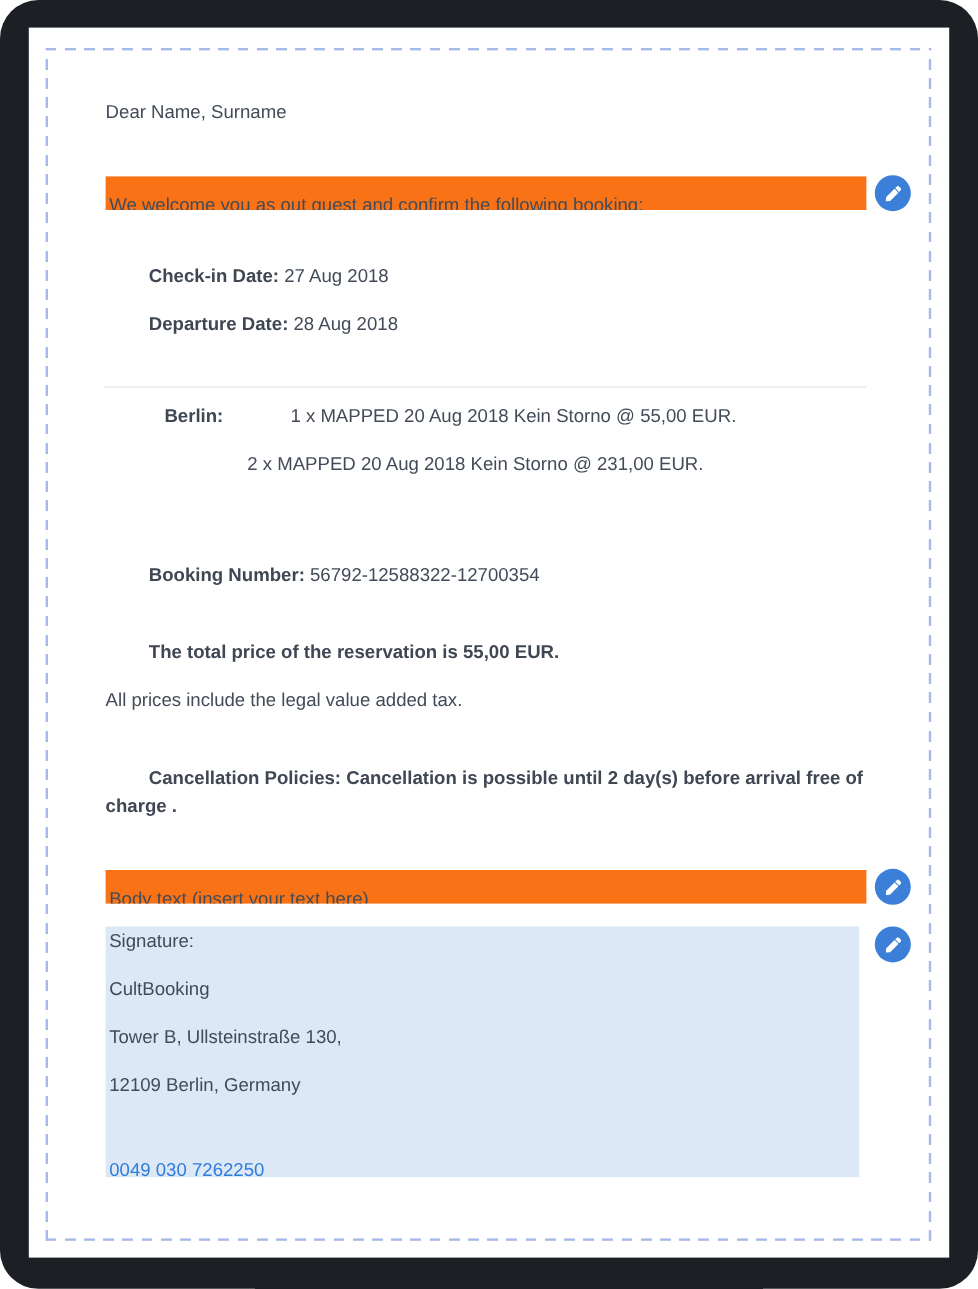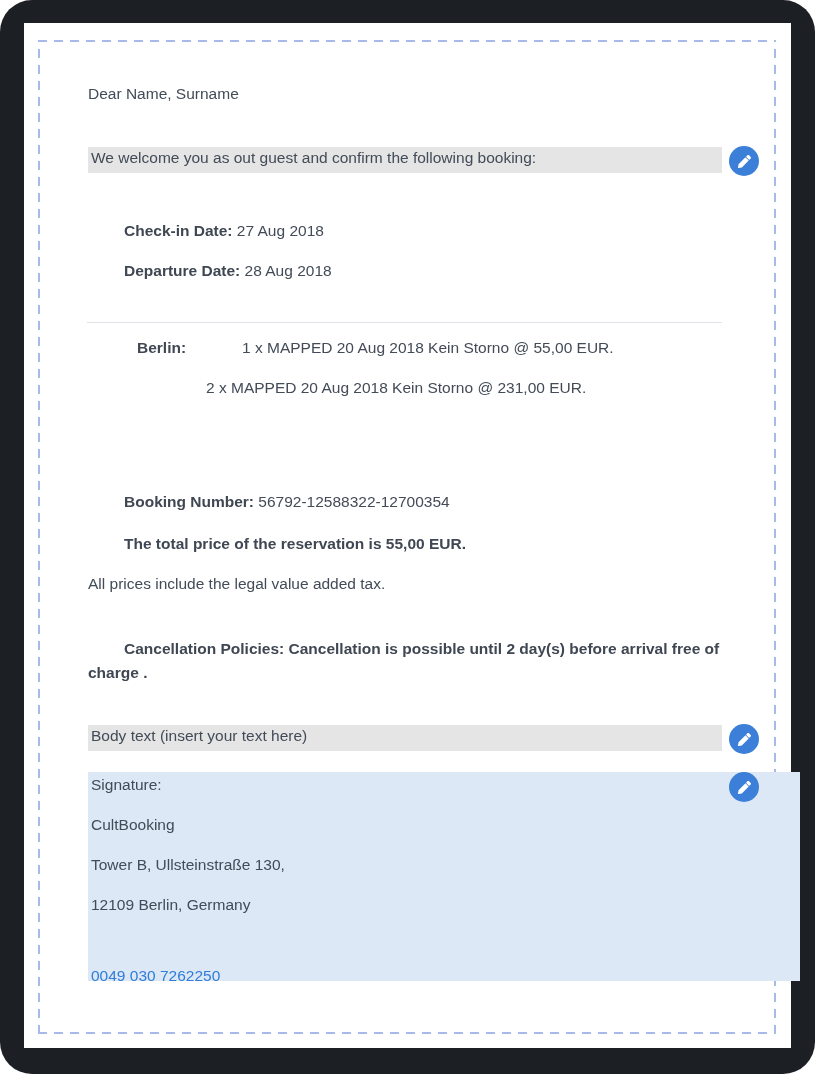--- a/index.html
+++ b/index.html
@@ -30,30 +30,30 @@
       repeating-linear-gradient(0deg,#a7b9e8 0 9px,transparent 9px 16px);
     background-position:0 0,0 100%,0 0,100% 0;
     background-size:100% 2px,100% 2px,2px 100%,2px 100%;
     background-repeat:no-repeat;
     pointer-events:none;
   }
   .abs { position:absolute; }
   .line { line-height:22px; white-space:nowrap; }
   b, strong { font-weight:700; color:#3f4753;margin-left:36px; }
   .hl-row {
-    background:#e5e5e5;
+    background:#f97316;
     width:634px; height:26px;
-    padding:0 3px;
+    padding:14px 3px;
     line-height:22px;
     white-space:nowrap; overflow:hidden;
     cursor:text;
   }
   .hl-block {
     background:#dce8f6;
-    width:712px; height:209px;
+    width:628px; height:209px;
     padding:2px 3px;
     cursor:text;
   }
   .hl-block p { line-height:22px; margin-bottom:18px; }
   .hl-block p.phone-line { margin-top:49px; margin-bottom:0; }
   .divider { border-top:1px solid #e0e4e9; width:635px; height:0; }
   .rooms-row { display:flex; line-height:22px; }
   .rooms-label { width:118px; padding-left:13px; flex:0 0 auto; }
   .edit-btn {
     width:30px; height:30px; border-radius:50%;
@@ -95,21 +95,21 @@
     </div>
 
     <div class="abs divider" style="left:63px; top:299px;"></div>
 
     <div class="abs rooms-row" style="left:64px; top:314px;">
       <strong class="rooms-label">Berlin:</strong>
       <span>1 x MAPPED 20 Aug 2018 Kein Storno @ 55,00 EUR.</span>
     </div>
     <div class="abs line" style="left:182px; top:354px;">2 x MAPPED 20 Aug 2018 Kein Storno @ 231,00 EUR.</div>
 
-    <div class="abs line" style="left:64px; top:468px;text-align:right;">
+    <div class="abs line" style="left:64px; top:446px;text-align:right;">
       <strong>Booking Number:</strong>
       <span>56792-12588322-12700354</span>
     </div>
 
     <div class="abs line" style="left:64px; top:510px;">
       <strong>The total price of the reservation is 55,00 EUR.</strong>
     </div>
 
     <div class="abs line" style="left:64px; top:550px;">All prices include the legal value added tax.</div>
 

